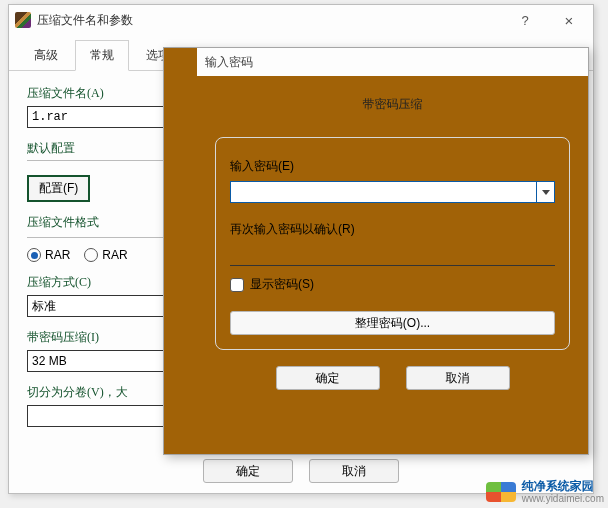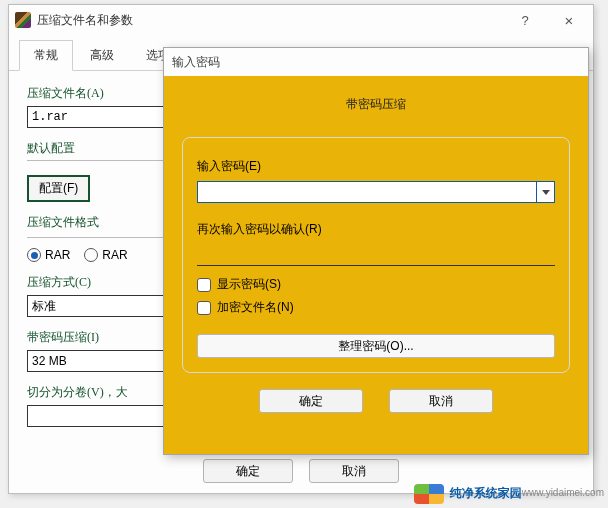--- a/index.html
+++ b/index.html
@@ -99,23 +99,24 @@
     display:flex; align-items:center; justify-content:center;
     border-radius:3px;
   }
   .left-col { width: 150px; }
 
   
   .child-dialog {
     position:absolute;
     left:163px; top:47px;
     width:426px; height:408px;
-    background:#eab308;
+    background:#a16207;
     border:1px solid #a5a5a5;
     box-shadow: 3px 3px 10px rgba(0,0,0,0.25);
+    padding-left: 33px;
   }
   .child-title {
     height:28px; display:flex; align-items:center; padding:0 8px;
     color:#404040; background:#fdfdfd;
   }
   .child-content {
     padding: 14px 18px 10px 18px;
   }
   .child-heading {
     text-align:center; color:#222; margin: 6px 0 20px 0;
@@ -169,37 +170,37 @@
   .watermark {
     position:absolute; right:4px; bottom:4px;
     display:flex; align-items:center; gap:6px;
     font-size:12px; color:#2a6496;
   }
   .wm-logo {
     width:30px; height:20px;
     background: conic-gradient(#3a7bd5 0 90deg,#f7b733 90deg 180deg,#e8522e 180deg 270deg,#6fbf3f 270deg 360deg);
     border-radius:4px;
   }
-  .wm-text { display:flex; flex-direction:row; line-height:1.1; }
+  .wm-text { display:flex; flex-direction:column; line-height:1.1; }
   .wm-url { font-size:10px; color:#888; }
 </style>
 </head>
 <body>
 
 <div class="parent-dialog">
   <div class="titlebar">
     <span class="app-icon"></span>
     <span class="title-text">压缩文件名和参数</span>
     <div class="tb-btn">?</div>
     <div class="tb-btn close">×</div>
   </div>
 
   <div class="tab-strip">
+    <div class="tab">高级</div>
     <div class="tab active">常规</div>
-    <div class="tab">高级</div>
     <div class="tab">选项</div>
   </div>
 
   <div class="content">
     <div class="left-col">
       <div class="field-label">压缩文件名(A)</div>
       <input class="text-input" value="1.rar" style="">
 
       <div class="group">
         <div class="field-label">默认配置</div>
@@ -259,24 +260,20 @@
         </div>
       </div>
 
       <div class="pw-label" style="margin-top:18px;">再次输入密码以确认(R)</div>
       <input class="plain-input" type="password" value="" style="">
 
       <div class="check-row">
         <span class="checkbox"></span>
         <span>显示密码(S)</span>
       </div>
-      <div class="check-row" style="margin-top:6px;">
-        <span class="checkbox"></span>
-        <span>加密文件名(N)</span>
-      </div>
 
       <div class="organize-btn">整理密码(O)...</div>
     </div>
 
     <div class="child-buttons">
       <div class="btn">确定</div>
       <div class="btn">取消</div>
     </div>
   </div>
 </div>

